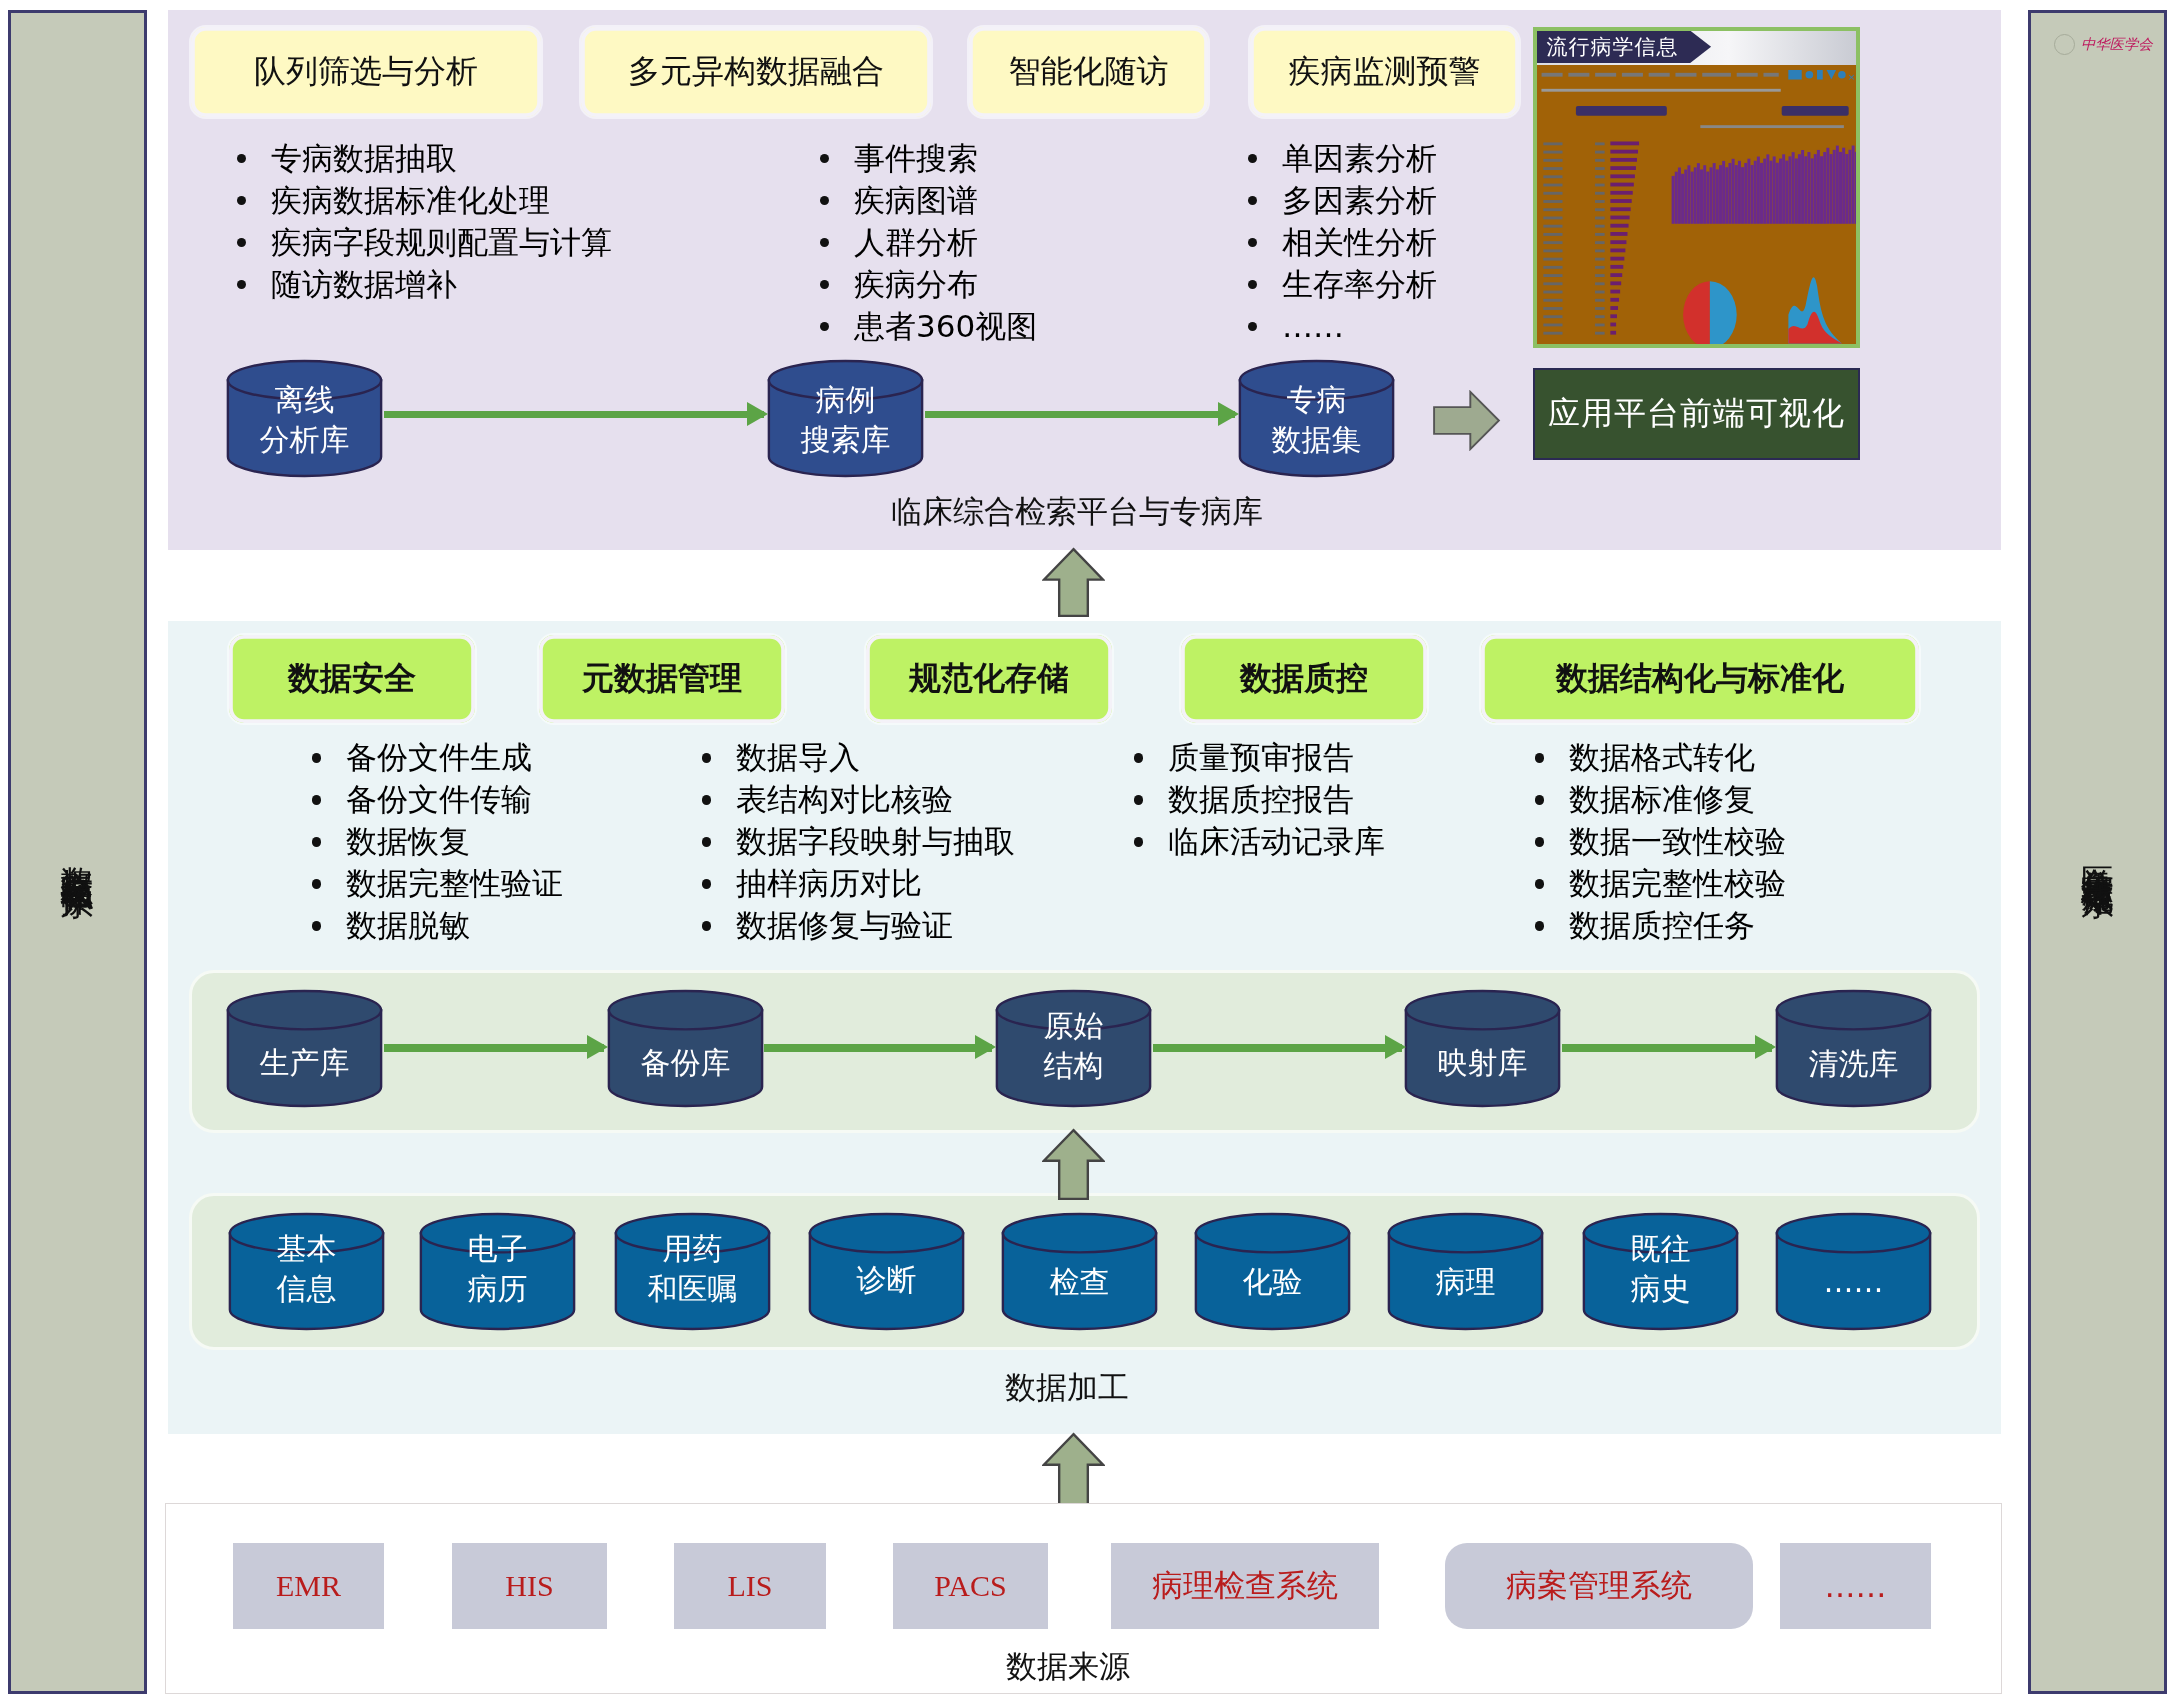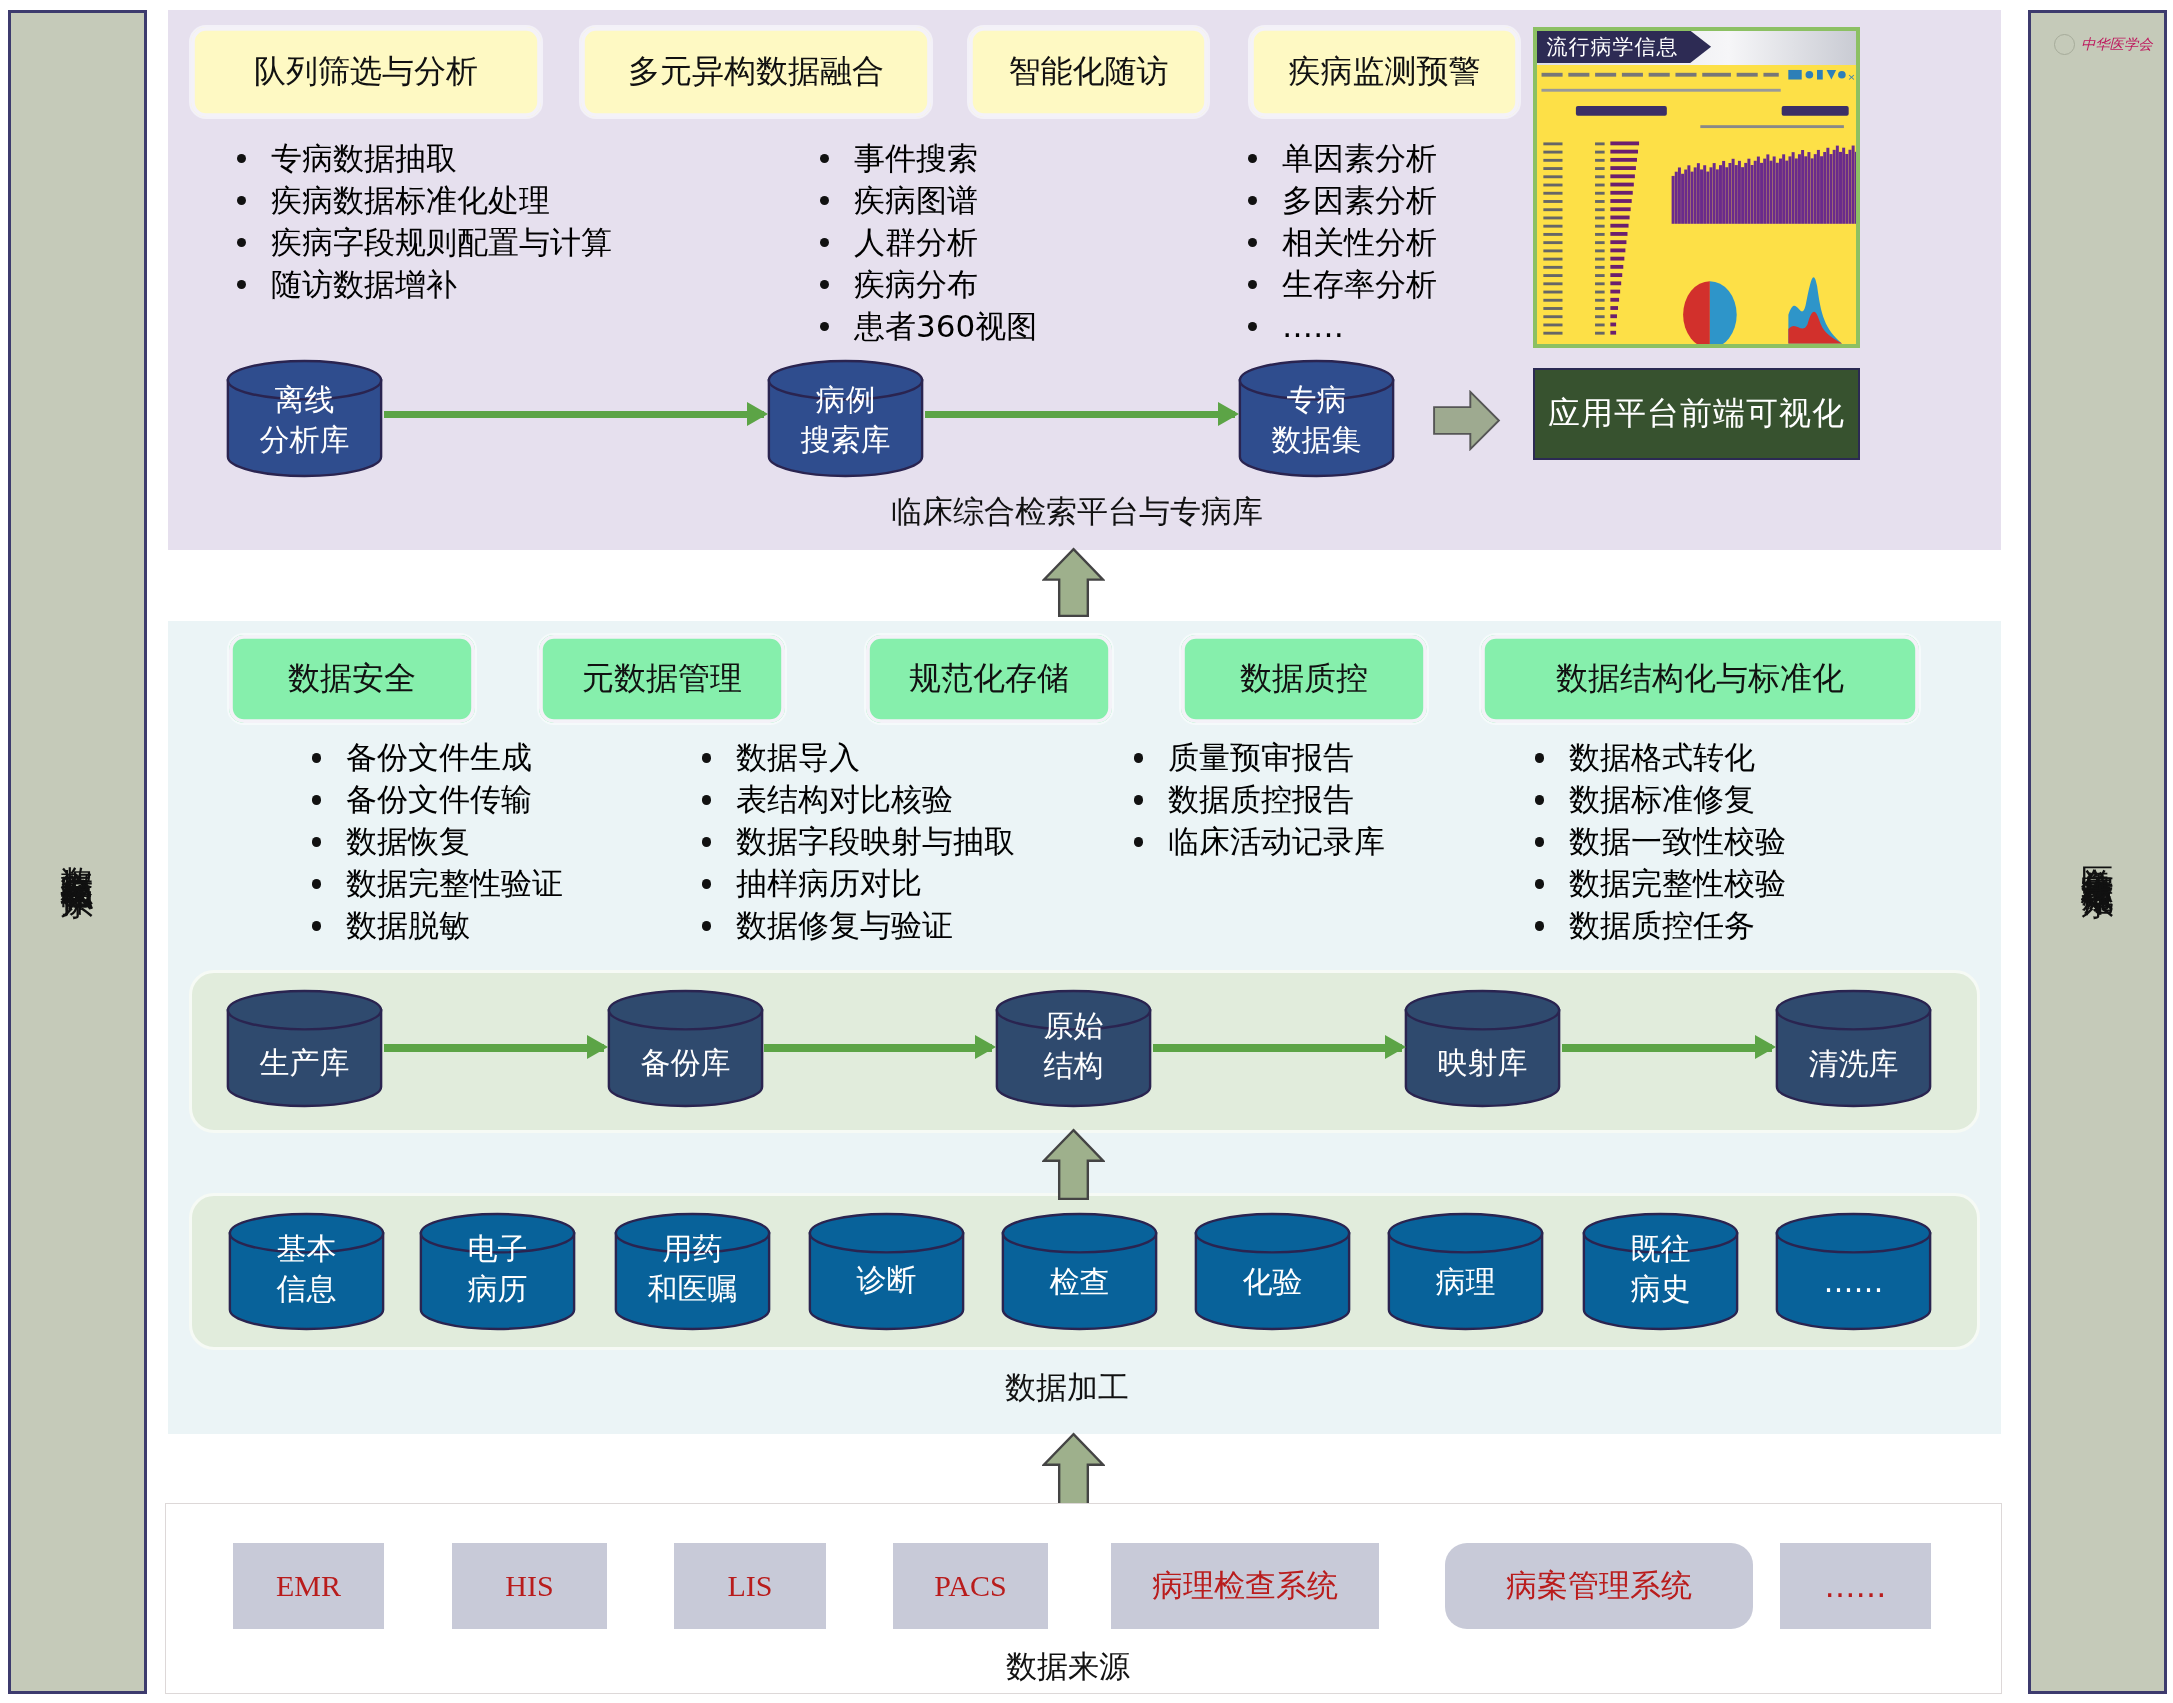--- a/index.html
+++ b/index.html
@@ -36,21 +36,21 @@
     position: absolute; left: 165px; top: 1503px; width: 1837px; height: 191px;
     background: #ffffff; border: 1.9px solid #ddd8d8;
   }
 
   .cap-box {
     position: absolute; display: flex; align-items: center; justify-content: center;
     border-radius: 17px; font-size: 32px; color: #111;
     box-shadow: 0 0 0 3.8px #f4f2f8 inset;
   }
   .cap-top { background: #fef9c3; border: 2.9px solid #f3f1f8; height: 94px; top: 15.3px; }
-  .cap-mid { background: #86efac; border: 2.9px solid #f5fafb; height: 92px; top: 11.5px; }
+  .cap-mid { background: #bef264; border: 2.9px solid #f5fafb; height: 92px; top: 11.5px; font-weight: bold; }
 
   .bullets { position: absolute; list-style: none; font-size: 31px; line-height: 42px; color: #000000; }
   .bullets li { position: relative; padding-left: 38px; white-space: nowrap; }
   .bullets li::before {
     content: ""; position: absolute; left: 3.8px; top: 17px; width: 9.6px; height: 9.6px;
     border-radius: 50%; background: #111;
   }
 
   .cyl { position: absolute; }
   .cyl svg { position: absolute; left: 0; top: 0; }
@@ -69,21 +69,21 @@
 
   .green-tray {
     position: absolute; background: #e1ecdc; border: 3.8px solid #f6faf5;
     border-radius: 25px;
   }
 
   .up-arrow { position: absolute; }
 
   .viz-screen {
     position: absolute; left: 1365px; top: 17px; width: 327px; height: 321px;
-    background: #fde047; border: 4.8px solid #8cc063; overflow: hidden;
+    background: #a16207; border: 4.8px solid #8cc063; overflow: hidden;
   }
   .viz-header {
     position: absolute; left: 0; top: 0; width: 100%; height: 34px;
     background: linear-gradient(90deg, #dcdde2 0%, #f6f6f8 60%, #c9cbd3 100%);
   }
   .viz-title {
     position: absolute; left: 0; top: 0; height: 32.5px; padding: 0 32.5px 0 9.6px;
     background: #2d2b54; color: #fff; font-size: 21px; line-height: 32.5px; letter-spacing: 1px;
     clip-path: polygon(0 0, 88% 0, 100% 50%, 88% 100%, 0 100%);
   }

